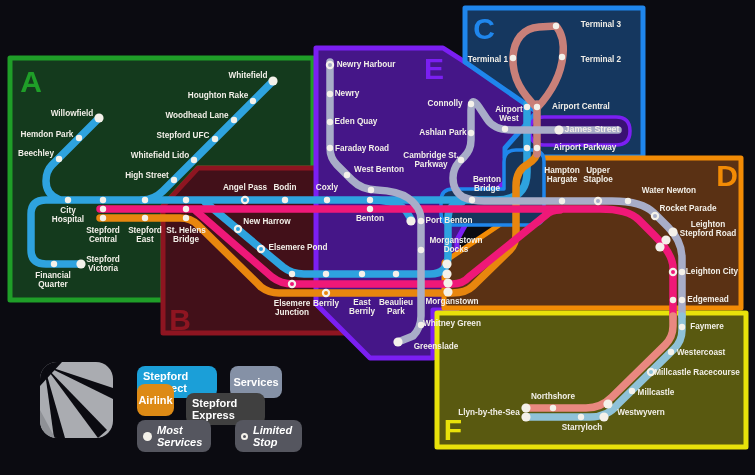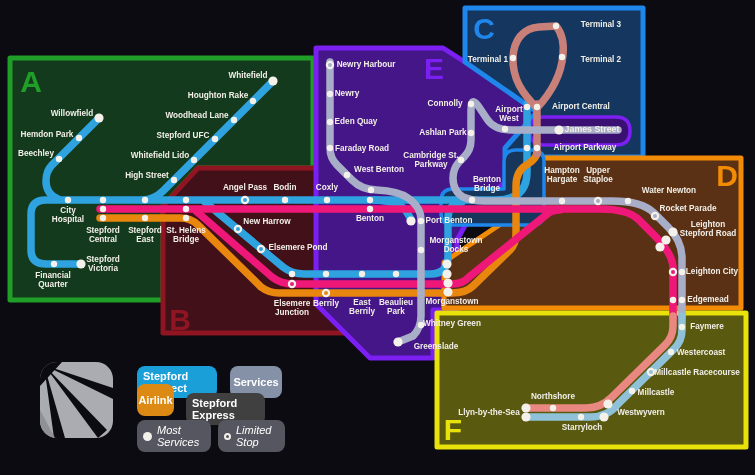--- a/index.html
+++ b/index.html
@@ -3,21 +3,21 @@
 <meta charset="utf-8">
 <style>
   html,body{margin:0;padding:0;background:#0b0b11;}
   #stage{position:relative;width:755px;height:475px;background:#0b0b11;overflow:hidden;
          font-family:"Liberation Sans",sans-serif;}
   #mapsvg{position:absolute;left:0;top:0;}
   .legend{position:absolute;left:0;top:0;width:755px;height:475px;pointer-events:none;}
   .pill{position:absolute;height:20px;border-radius:8px;display:flex;align-items:center;
         justify-content:center;color:#fff;font-size:11px;font-weight:bold;
         font-family:"Liberation Sans",sans-serif;padding:16px 6px;box-sizing:border-box;}
-  .pill.key{font-style:italic;font-weight:normal;justify-content:flex-start;gap:5px;}
+  .pill.key{font-style:italic;font-weight:bold;justify-content:flex-start;gap:5px;}
   .dotf{width:9px;height:9px;border-radius:50%;background:#f4f1ea;flex:0 0 auto;}
   .doto{width:7px;height:7px;border-radius:50%;border:2px solid #f4f1ea;background:transparent;flex:0 0 auto;box-sizing:border-box;}
 </style>
 </head>
 <body>
 
 <div id="stage">
   <svg id="mapsvg" width="755" height="475" viewBox="0 0 755 475">
       <polygon points="10,58 313,58 313,168 198,168 163,206 163,300 10,300" fill="#143a1d" stroke="#1f9e28" stroke-width="5" stroke-linejoin="round"></polygon>
       <polygon points="198,168 420,168 420,333 163,333 163,206" fill="#421019" stroke="#8e1521" stroke-width="5" stroke-linejoin="round"></polygon>
@@ -210,18 +210,18 @@
 
   <div class="legend">
     <div class="pill" id="pill-connect" style="left: 137px; top: 366px; width: 80px; background: rgb(27, 159, 216);">Stepford Connect</div>
     <div class="pill" id="pill-waterline" style="left: 230px; top: 366px; width: 52px; background: rgb(133, 145, 166);">Services</div>
     <div class="pill" id="pill-airlink" style="left: 137px; top: 384px; width: 37px; background: rgb(221, 138, 21);">Airlink</div>
     <div class="pill" id="pill-express" style="left: 186px; top: 393px; width: 79px; background: #404040;">Stepford Express</div>
     <div class="pill key" id="pill-most" style="left: 137px; top: 420px; width: 74px; background: rgb(85, 86, 95);">
       <span class="dotf"></span>
       <span>Most Services</span>
     </div>
-    <div class="pill key" id="pill-limited" style="left: 218px; top: 420px; width: 67px; background: rgb(85, 86, 95);">
+    <div class="pill key" id="pill-limited" style="left: 235px; top: 420px; width: 67px; background: rgb(85, 86, 95);">
       <span class="doto"></span>
       <span>Limited Stop</span>
     </div>
   </div>
 </div>
 
 </body></html>

